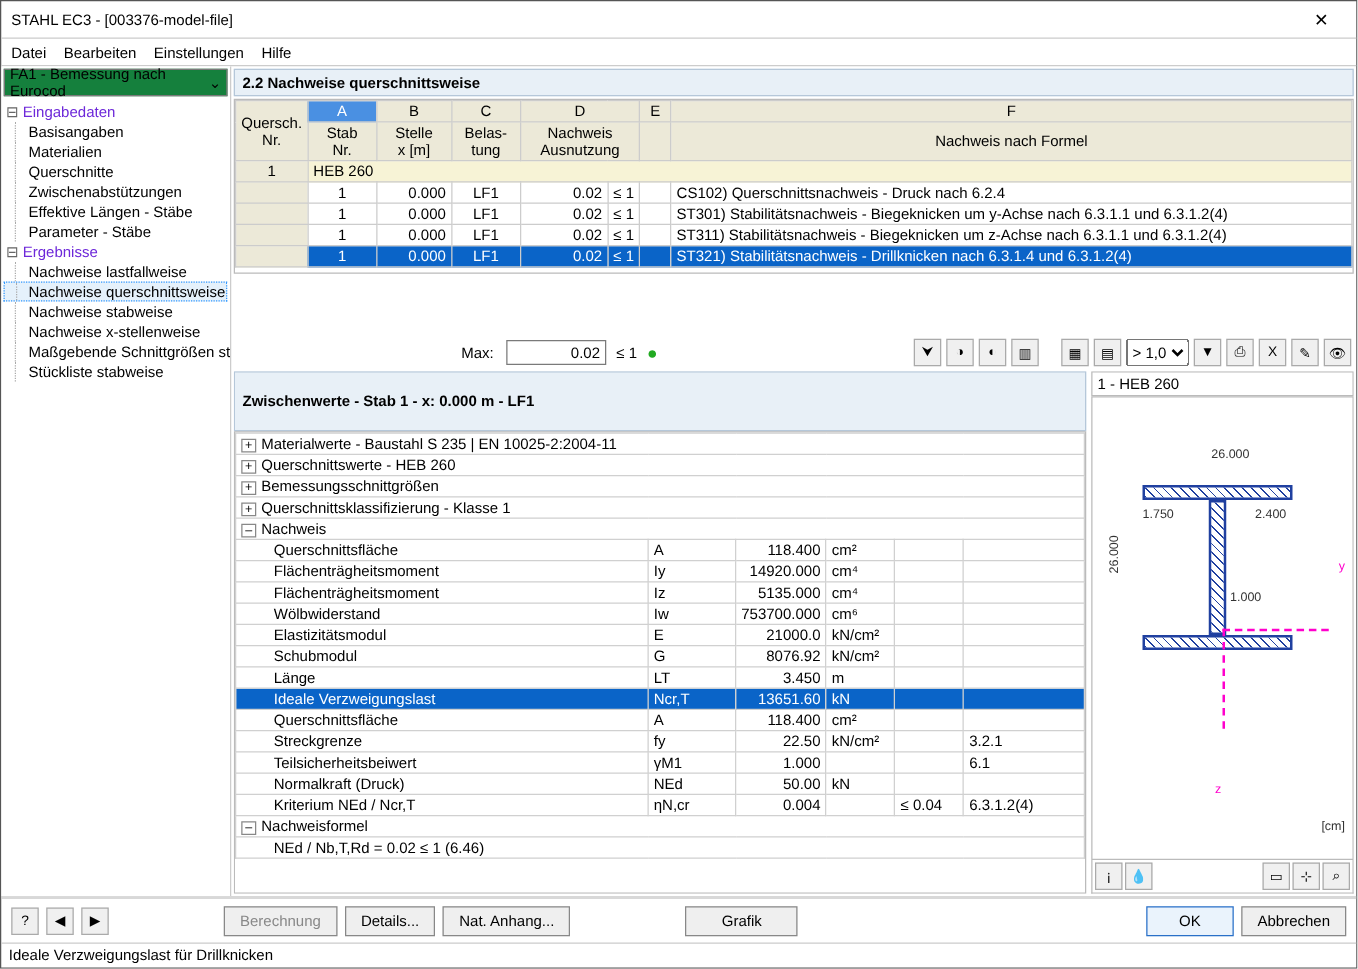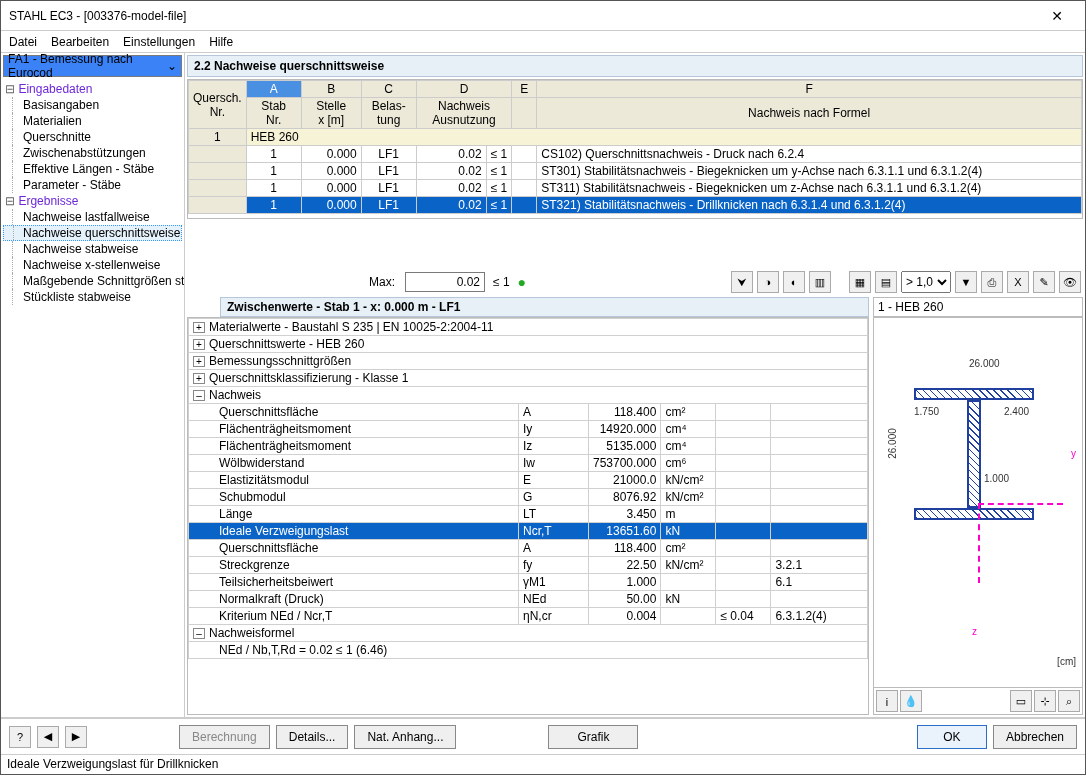--- a/index.html
+++ b/index.html
@@ -5,21 +5,21 @@
 * { box-sizing: border-box; font-family: "Segoe UI", Tahoma, sans-serif; font-size: 12px; }
 body { margin:0; background:#fff; color:#000; user-select:none; }
 .window { width:1086px; height:775px; border:1px solid #555; display:flex; flex-direction:column; }
 .titlebar { height:30px; display:flex; align-items:center; padding:0 8px; border-bottom:1px solid #ccc; }
 .titlebar .title { flex:1; }
 .titlebar .close { width:40px; text-align:center; font-size:14px;}
 .menubar { height:22px; display:flex; align-items:center; gap:14px; padding:0 8px; border-bottom:1px solid #ccc; }
 .menubar span { cursor:default; }
 .main { flex:1; display:flex; overflow:hidden; border-bottom:1px solid #ccc;}
 .sidebar { width:184px; border-right:1px solid #ccc; display:flex; flex-direction:column; background:#fff;}
-.combo { height:22px; border:1px solid #7a7a7a; margin:2px; display:flex; align-items:center; padding:0 4px; background:#3b82f6;}
+.combo { height:22px; border:1px solid #7a7a7a; margin:2px; display:flex; align-items:center; padding:0 4px; background:#15803d;}
 .combo .arrow{margin-left:auto;}
 .tree { flex:1; overflow:auto; padding:2px 2px; }
 .tree .grp { color:#6d28d9; padding:1px 2px; white-space:nowrap;}
 .tree .grp::before{content:"⊟ "; color:#666;}
 .tree .item { padding:1px 2px 1px 20px; white-space:nowrap; position:relative;}
 .tree .item::before{content:""; position:absolute; left:9px; top:0; bottom:0; border-left:1px dotted #aaa;}
 .tree .item.sel { background:#e5f1fb; border:1px dotted #3399ff; padding:0px 13px 0px 19px;}
 .content { flex:1; display:flex; flex-direction:column; overflow:hidden;}
 .section-hdr { background:#e8f0f7; border:1px solid #b5c7d9; padding:3px 6px; margin:2px; font-weight:bold;}
 .grid-wrap { margin:0 2px; border:1px solid #bbb; height:140px; overflow:hidden;}
@@ -33,21 +33,21 @@
 tr.selrow td { background:#0a64c8; color:#fff;}
 tr.heb td { background:#f7f3d6;}
 .toolbar-row { display:flex; align-items:center; padding:2px 4px; gap:4px; margin-top:50px;}
 .toolbar-row .lbl{margin-left:180px; margin-right:6px;}
 .toolbar-row input{width:80px; height:20px; text-align:right; border:1px solid #7a7a7a; padding:0 4px;}
 .toolbar-row .le1{margin:0 4px;}
 .iconbtn{width:22px;height:22px;border:1px solid #aaa;background:#f0f0f0;display:inline-flex;align-items:center;justify-content:center;font-size:11px;}
 .iconsep{width:10px;}
 .toolbar-row select{height:22px;}
 .lower { flex:1; display:flex; gap:4px; margin:2px; overflow:hidden;}
-.detail-hdr{ background:#e8f0f7; border:1px solid #b5c7d9; padding:2px 6px; font-weight:bold;margin-left:33px;}
+.detail-hdr{ background:#e8f0f7; border:1px solid #b5c7d9; padding:16px 6px; font-weight:bold;}
 .detail-pane{flex:1; border:1px solid #bbb; overflow:auto;}
 table.detail{border-collapse:collapse;width:100%;}
 table.detail td{border:1px solid #d0d0d0; padding:1px 4px; height:16px; white-space:nowrap;}
 table.detail td.num{text-align:right;}
 table.detail tr.sel td{background:#0a64c8;color:#fff;}
 .exp{display:inline-block;width:12px;text-align:center;border:1px solid #888;line-height:10px;height:11px;font-size:10px;margin-right:4px;}
 .profile-pane{width:210px;display:flex;flex-direction:column;}
 .profile-title{border:1px solid #bbb;padding:2px 4px;}
 .profile-canvas{flex:1;border:1px solid #bbb;position:relative;background:#fff;}
 .profile-btns{display:flex;gap:2px;padding:2px;border:1px solid #bbb;border-top:none;}

